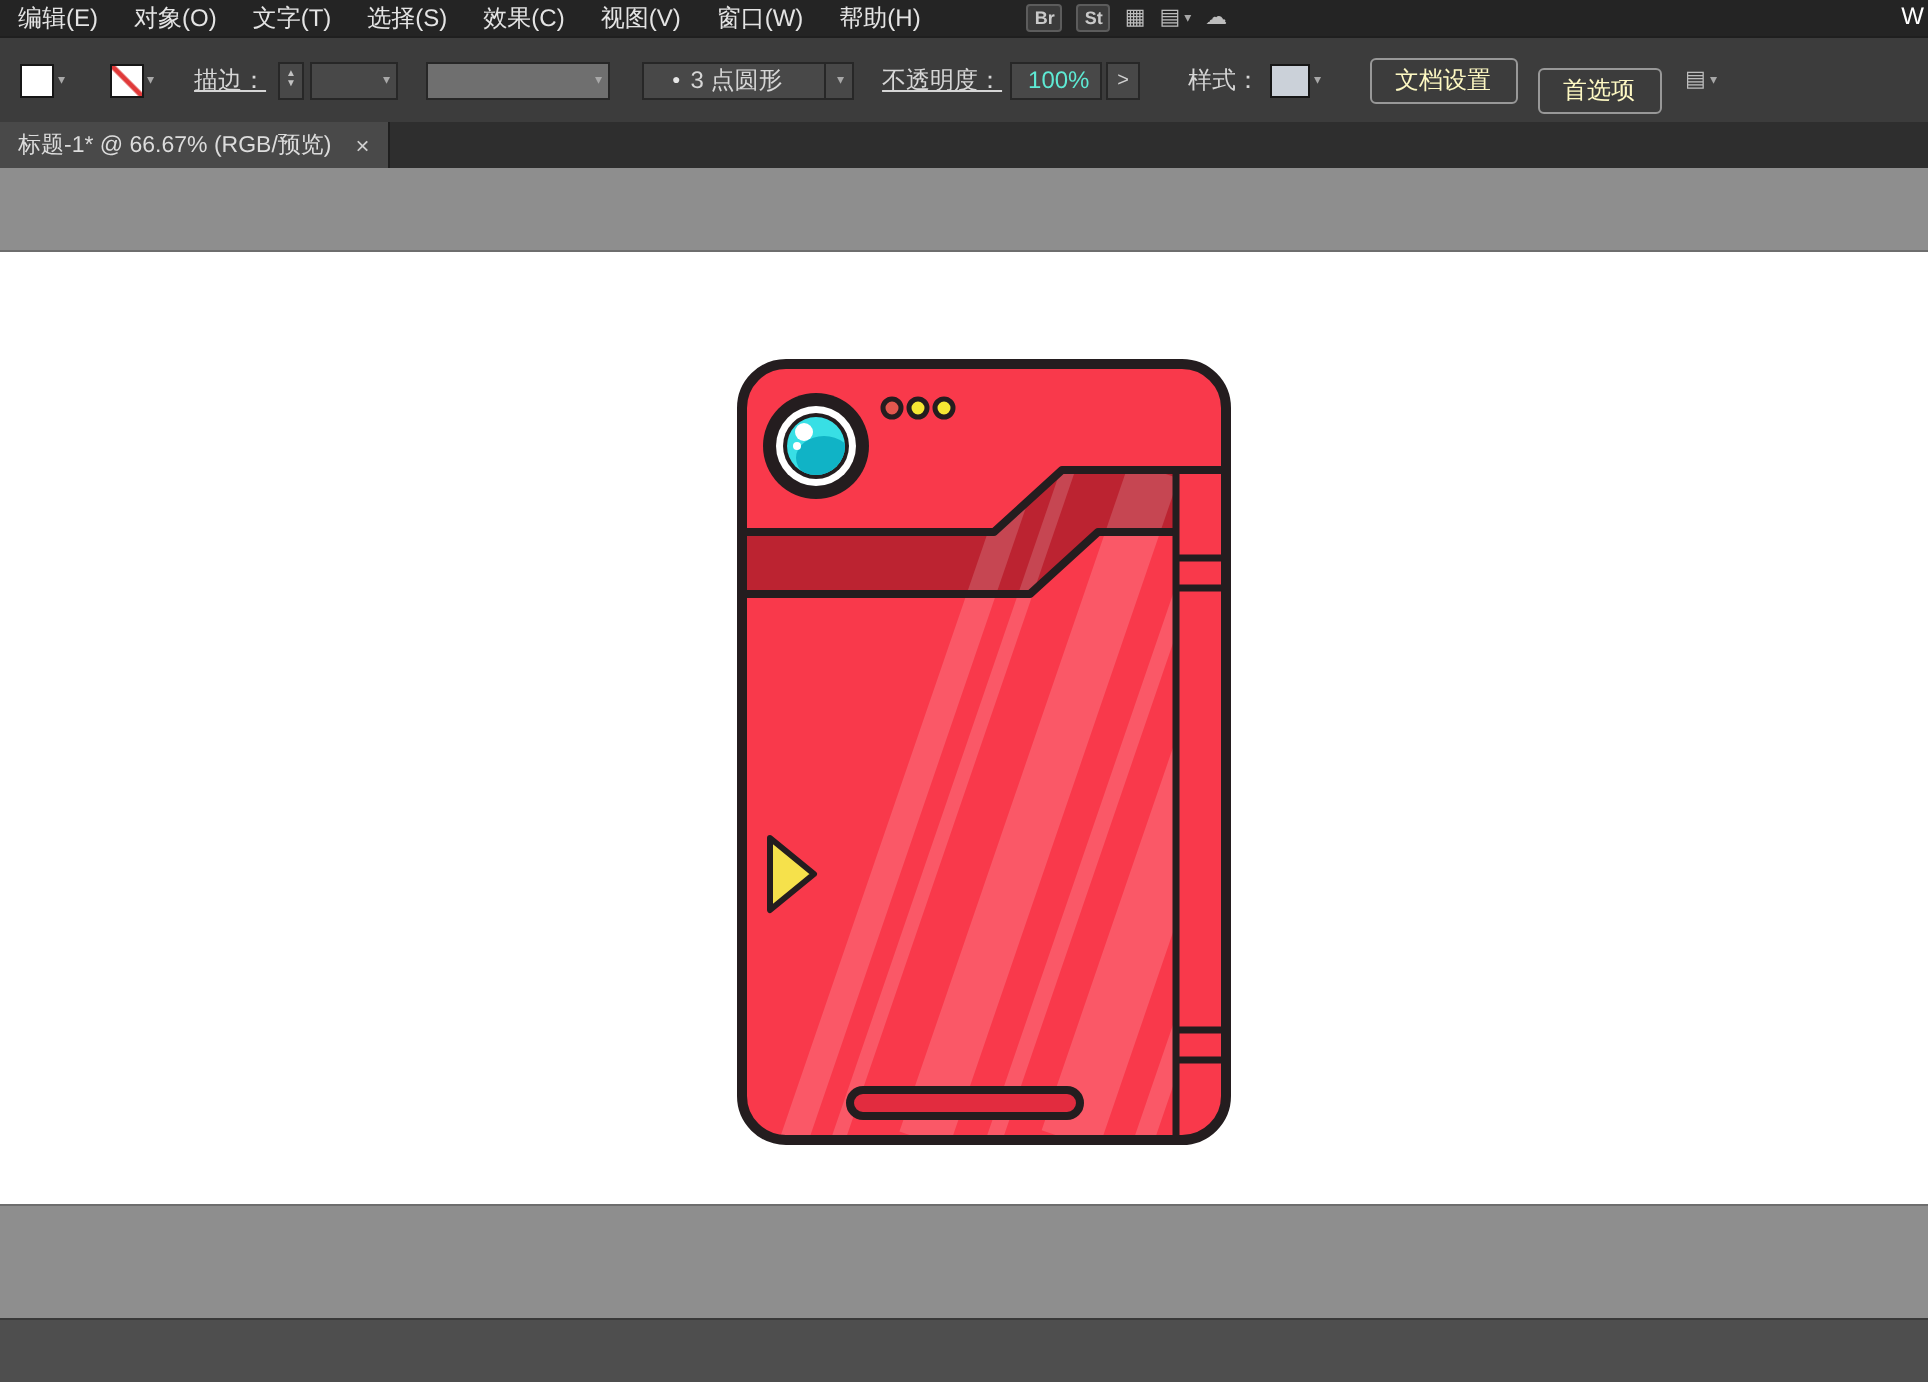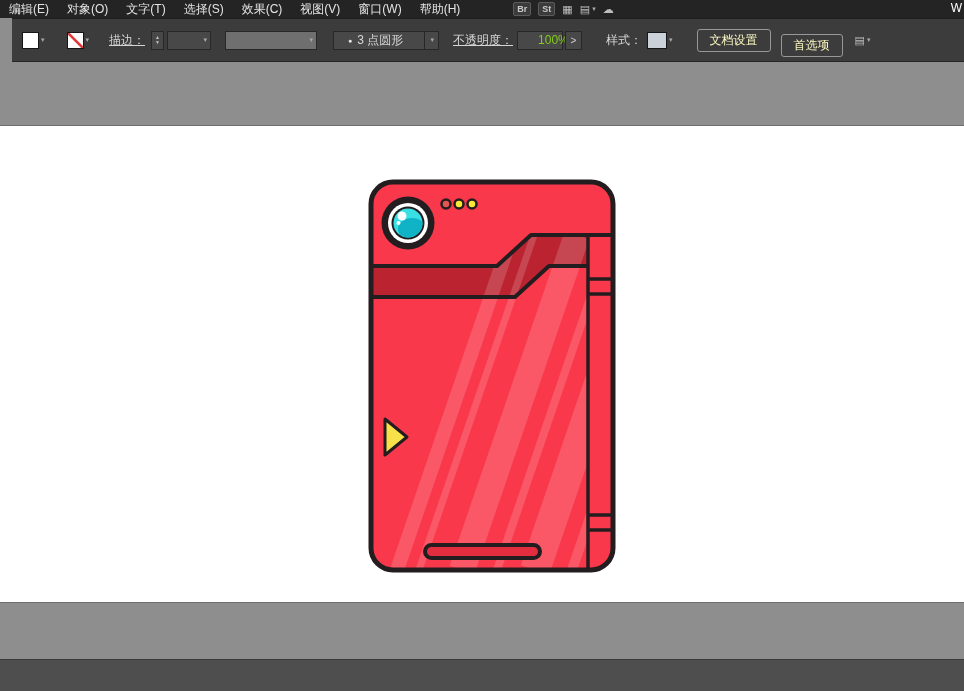--- a/index.html
+++ b/index.html
@@ -11,36 +11,36 @@
            display:flex;align-items:center;color:#e4e4e4;font-size:12px;z-index:30;}
   .menu-item{padding:0 9px;line-height:18px;white-space:nowrap;cursor:default;}
   .menu-extras{display:flex;align-items:center;gap:7px;margin-left:44px;}
   .app-badge{background:#3b3b3b;border:1px solid #5c5c5c;border-radius:2px;color:#c9c9c9;
              font-size:9px;line-height:12px;height:12px;padding:0 3px;font-weight:bold;}
   .tiny-icon{color:#bdbdbd;font-size:11px;line-height:18px;}
   .chev{color:#a8a8a8;font-size:7px;margin-left:2px;}
   .window-letter{position:absolute;right:2px;top:1px;color:#fff;font-size:12px;}
 
   
-  .controlbar{position:absolute;top:18px;left:12px;right:0;height:42px;background:#3c3c3c;
+  .controlbar{position:absolute;top:18px;left:0;right:0;height:42px;background:#3c3c3c;
               border-top:1px solid #1f1f1f;border-bottom:1px solid #262626;
               display:flex;align-items:center;padding:0 8px;color:#d6d6d6;font-size:12px;z-index:30;}
   .swatch{width:17px;height:17px;border:1px solid #161616;background:#fff;box-sizing:border-box;}
   .swatch.none{background:linear-gradient(to top right,#ffffff 42%,#e03a3a 46%,#e03a3a 54%,#ffffff 58%);}
   .ctl{display:flex;align-items:center;}
   .field{height:19px;background:#484848;border:1px solid #272727;box-sizing:border-box;
          display:flex;align-items:center;}
   .stepper{width:13px;height:19px;flex-direction:column;justify-content:center;color:#c2c2c2;}
   .stepper span{font-size:5px;line-height:5px;}
   .dd-small{width:44px;justify-content:flex-end;padding-right:3px;}
   .dd-disabled{width:92px;background:#6f6f6f;justify-content:flex-end;padding-right:3px;}
   .brush-dd{width:106px;padding-left:14px;}
   .brush-chev{margin-left:auto;border-left:1px solid #272727;align-self:stretch;display:flex;
               align-items:center;padding:0 4px;}
-  .opacity-input{width:46px;padding:0 20px;color:#84cc16;}
+  .opacity-input{width:46px;padding:0 8px;color:#5eead4;}
   .btn-more{width:17px;justify-content:center;color:#d0d0d0;font-size:10px;}
   .link-label{text-decoration:underline;white-space:nowrap;}
   .plain-label{white-space:nowrap;}
   .style-swatch{width:20px;height:17px;background:#cbd1d9;border:1px solid #161616;box-sizing:border-box;}
   .bar-btn{height:21px;padding:0 12px;border:1px solid #989898;border-radius:3px;display:flex;
            align-items:center;color:#fef9c3;white-space:nowrap;background:transparent;}
 
   
   .tabbar{position:absolute;top:61px;left:0;right:0;height:23px;background:#2e2e2e;display:flex;z-index:30;}
   .doc-tab{height:23px;background:#494949;border-right:1px solid #1f1f1f;display:flex;align-items:center;
@@ -133,20 +133,26 @@
     <span class="bar-btn" style="margin-left:24px;">文档设置</span>
 
     <span class="bar-btn" style="margin-left:10px;margin-top:11px;">首选项</span>
 
     <span class="ctl" style="margin-left:12px;">
       <span class="tiny-icon">▤</span>
       <span class="chev">▾</span>
     </span>
   </div>
 
+  <div class="tabbar">
+    <div class="doc-tab">
+      <span>标题-1* @ 66.67% (RGB/预览)</span>
+      <span class="tab-close">×</span>
+    </div>
+  </div>
 
   <div class="canvas">
     <div class="artboard"></div>
   </div>
   <div class="bottom-strip"></div>
 
   <svg class="artwork-svg" width="250" height="396" viewBox="0 0 250 396">
     <defs>
       <clipPath id="clipBody">
         <path d="M4,88 H130 L164,57 H221 V392 H36 Q4,392 4,360 Z"></path>

